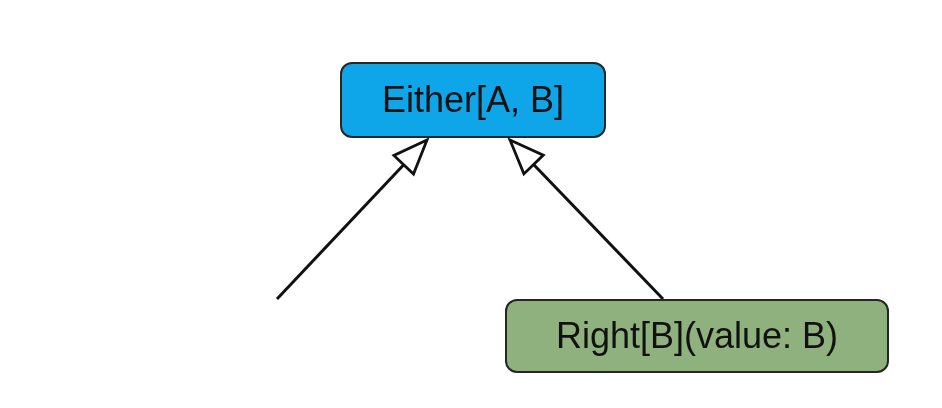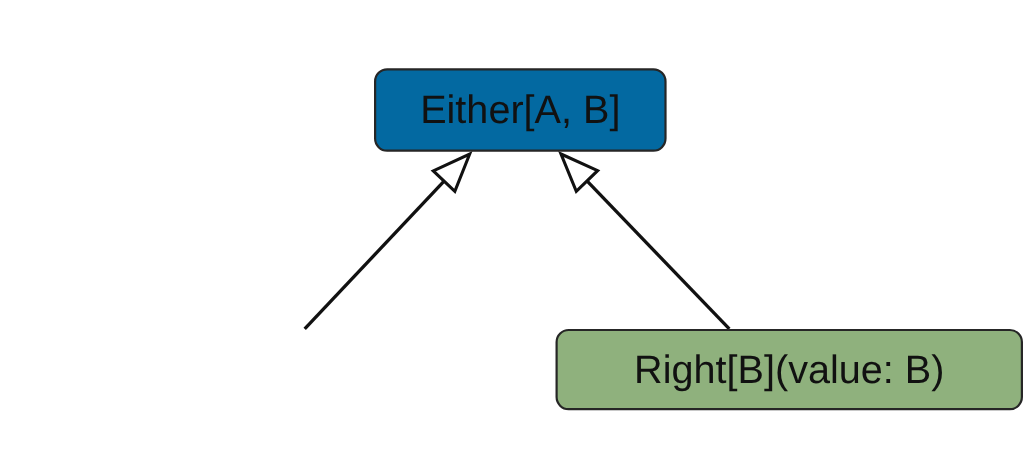--- a/index.html
+++ b/index.html
@@ -41,41 +41,41 @@
   }
   .node-left {
     left: 50px;
     top: 299px;
     width: 367px;
     height: 74px;
   }
   .node-right {
     left: 505px;
     top: 299px;
-    width: 425px;
+    width: 384px;
     height: 74px;
   }
 </style>
 </head>
 <body>
 
 <div class="canvas">
 
   <svg class="edges-layer" width="942" height="408" viewBox="0 0 942 408">
     <g>
       <line x1="277" y1="299" x2="403.7" y2="164.7" stroke="#111111" stroke-width="3"></line>
       <polygon points="427,140 413.5,174 393.9,155.4" fill="#ffffff" stroke="#111111" stroke-width="2.8" stroke-linejoin="miter"></polygon>
     </g>
     <g>
       <line x1="663" y1="299" x2="533.6" y2="164.5" stroke="#111111" stroke-width="3"></line>
       <polygon points="510,140 543.3,155.1 523.9,173.9" fill="#ffffff" stroke="#111111" stroke-width="2.8" stroke-linejoin="miter"></polygon>
     </g>
   </svg>
 
-  <div class="node node-parent" style="background: #0369a1;">
+  <div class="node node-parent" style="background: #0ea5e9;">
     <span>Either[A, B]</span>
   </div>
 
 
   <div class="node node-right" style="background: rgb(143, 177, 125);">
     <span>Right[B](value: B)</span>
   </div>
 
 </div>
 

